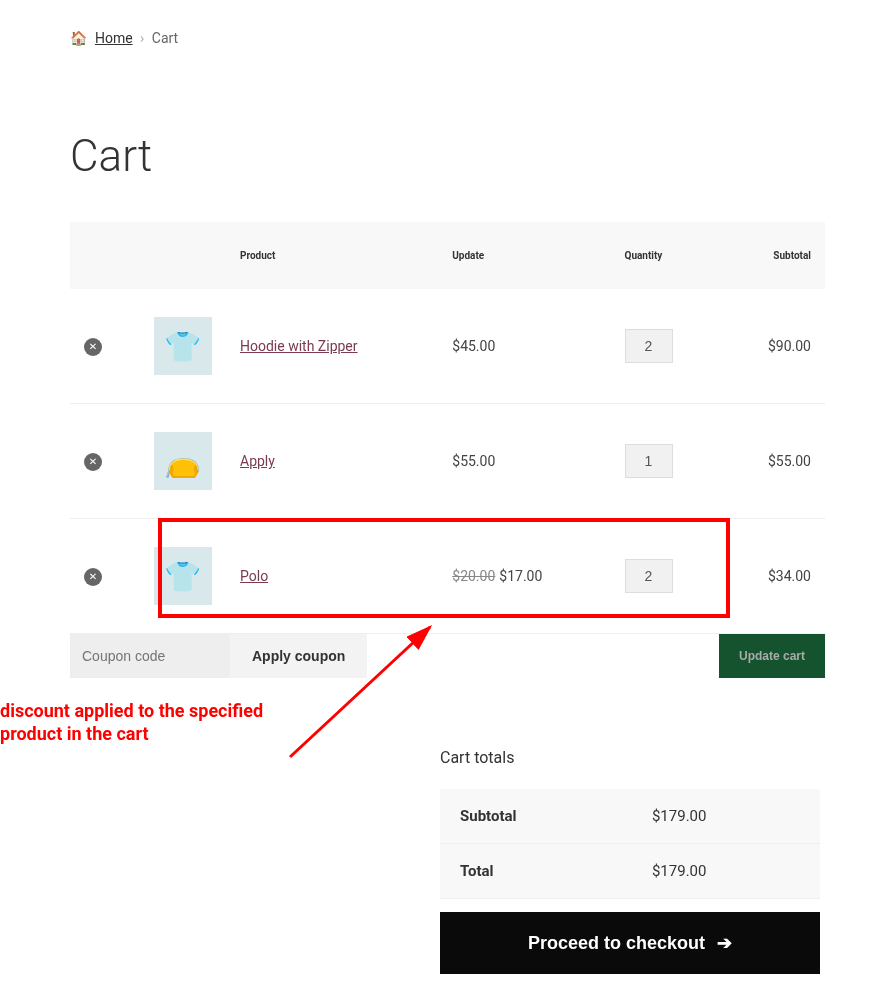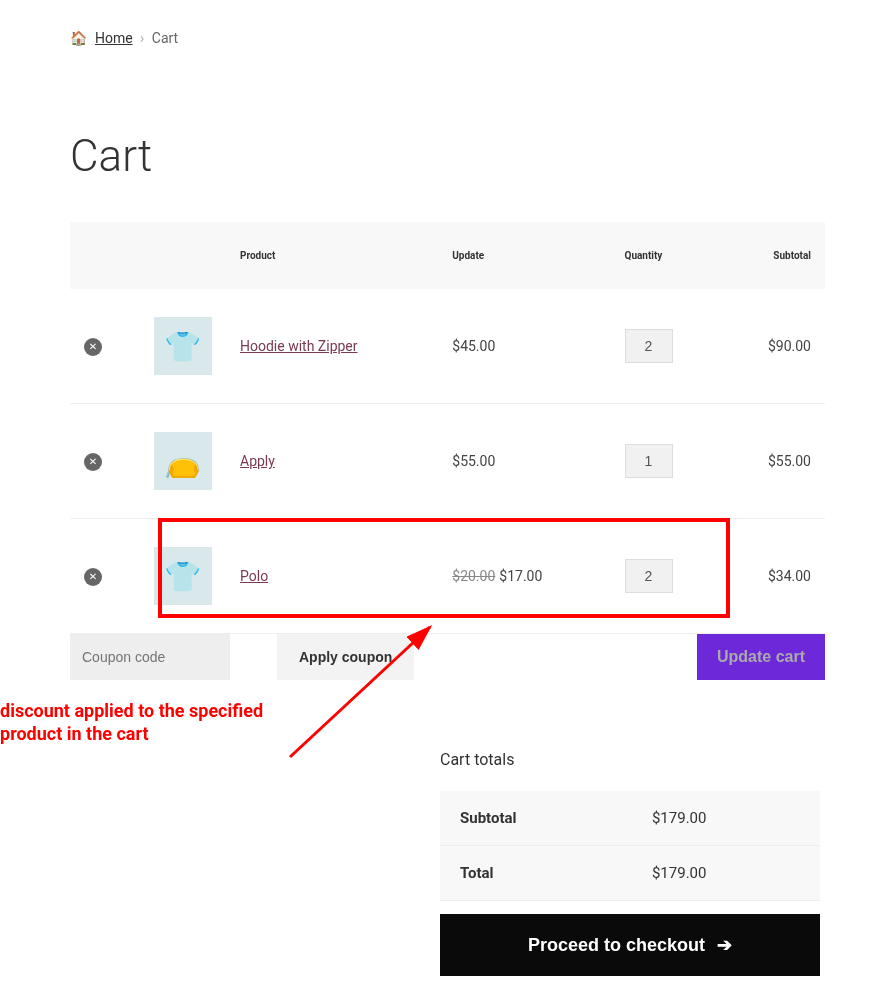--- a/index.html
+++ b/index.html
@@ -76,45 +76,44 @@
     text-align: center;
     font-size: 14px;
     color: #555;
   }
   .sub-cell { text-align: right; }
   .price-struck { text-decoration: line-through; color: #888; margin-right: 4px; margin-top: 44px; }
   .coupon-row {
     display: flex;
     align-items: stretch;
     margin-top: 0;
-    gap: 47px;
   }
   .coupon-row input[type=text] {
     background: #eee;
     border: none;
     padding: 14px 12px;
     font-size: 14px;
     color: #666;
     width: 160px;
   }
   .coupon-row .apply {
     background: #f3f3f3;
     border: none;
     padding: 14px 22px;
     font-size: 14px;
     font-weight: 700;
     color: #333;
     cursor: pointer;
   }
   .coupon-row .spacer { flex: 1; }
   .coupon-row .update {
-    background: #6d28d9;
+    background: #14532d;
     border: none;
     padding: 14px 20px;
-    font-size: 16px;
+    font-size: 12px;
     font-weight: 700;
     color: #aaa;
     cursor: pointer;
   }
   .annotation-box {
     position: absolute;
     border: 4px solid red;
     pointer-events: none;
   }
   .annotation-arrow {

